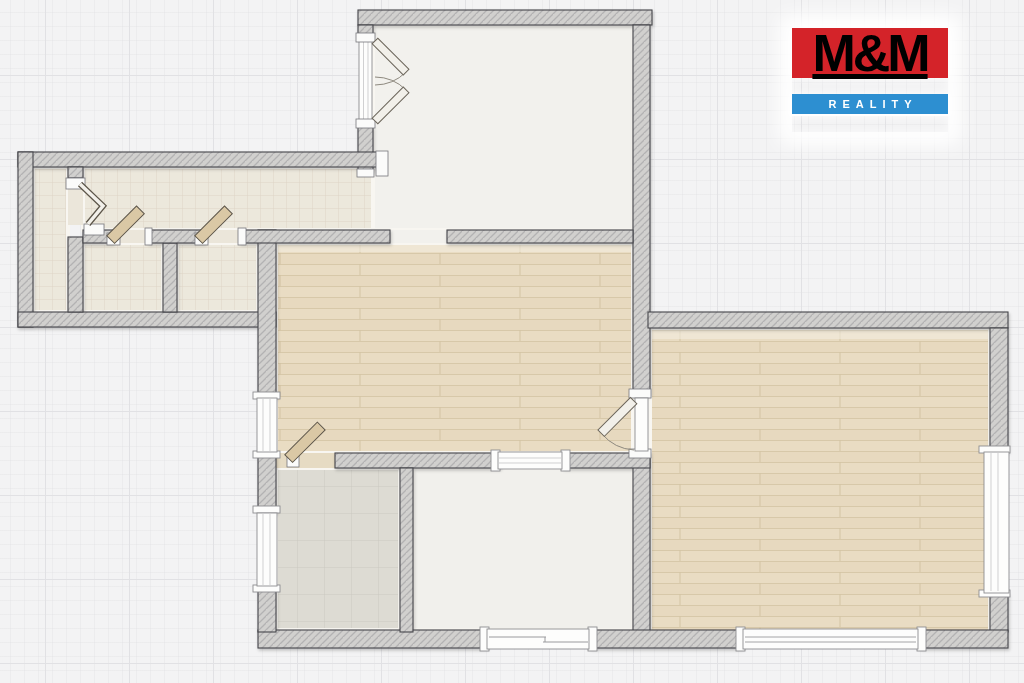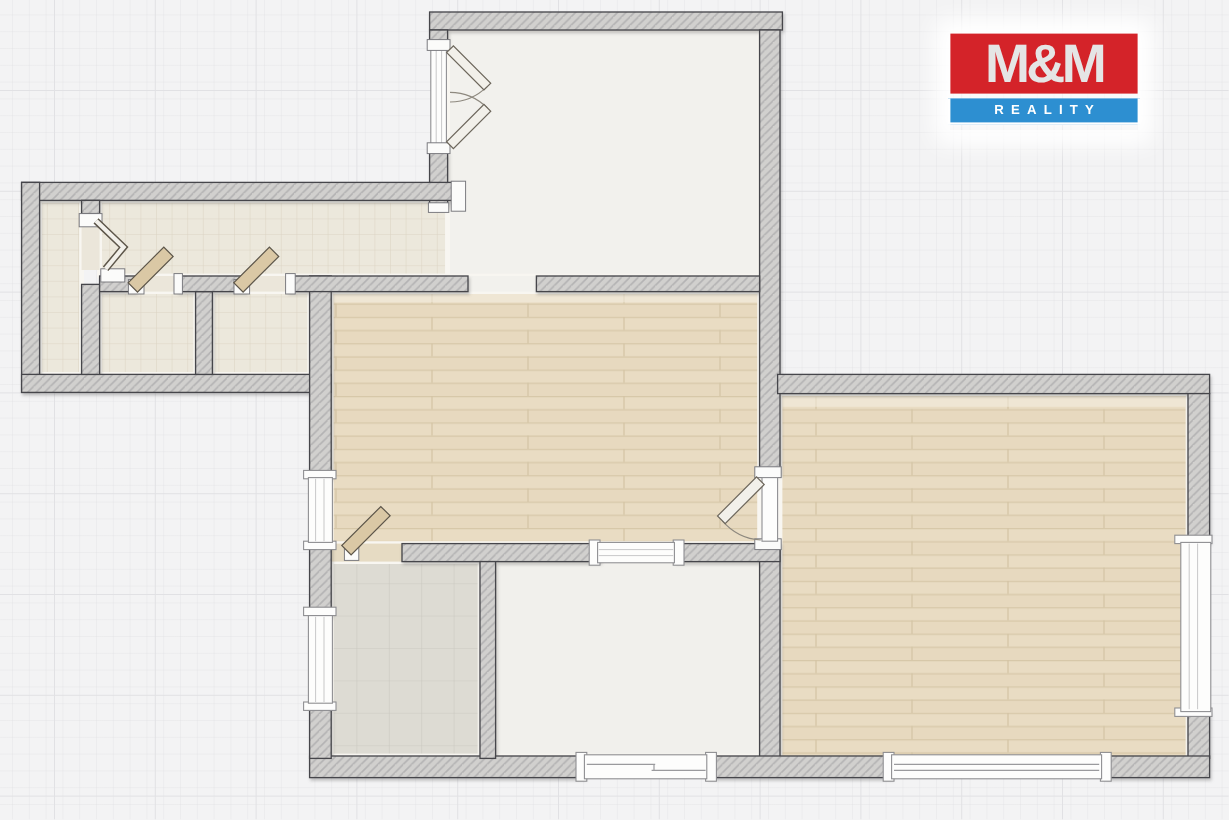--- a/index.html
+++ b/index.html
@@ -22,26 +22,27 @@
   svg{position:absolute;left:0;top:0;}
   .logo{
     position:absolute;left:792px;top:28px;width:156px;
     box-shadow:0 0 18px 10px rgba(255,255,255,.85);
     filter:drop-shadow(0 0 4px rgba(255,255,255,.9));
   }
   .logo-red{
     height:50px;background:#d42329;display:flex;align-items:center;justify-content:center;
   }
   .logo-red span{
-    color:#e5e5e5;font-weight:900;font-size:45px;line-height:46px;letter-spacing:-3px;
+    color:#000000;font-weight:900;font-size:52px;line-height:46px;letter-spacing:-3px;
     font-family:"Liberation Sans", sans-serif;
+    text-decoration:underline;
   }
   .logo-blue{
     height:20px;background:#2d8fd1;border:2px solid #fff;border-top:none;
-    margin:4px -2px;display:flex;align-items:center;justify-content:center;
+    margin:16px -2px;display:flex;align-items:center;justify-content:center;
   }
   .logo-blue span{
     color:#fff;font-weight:bold;font-size:11px;letter-spacing:6px;padding-left:6px;
   }
 </style>
 </head>
 <body>
 
 <div id="stage">
 

